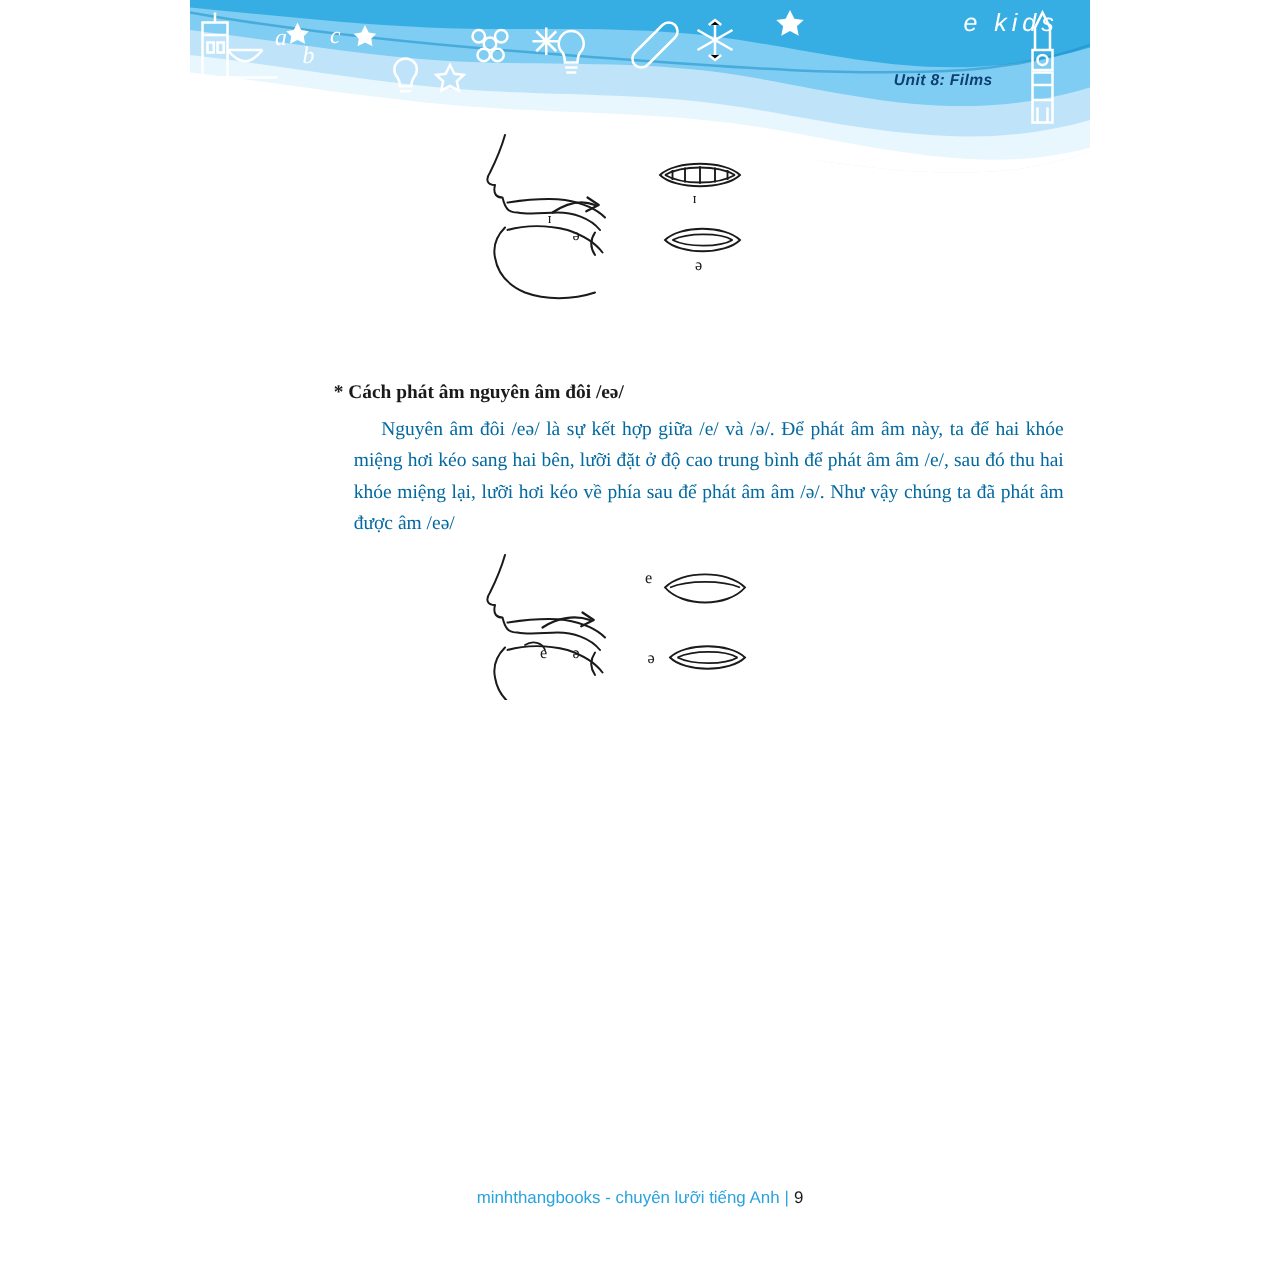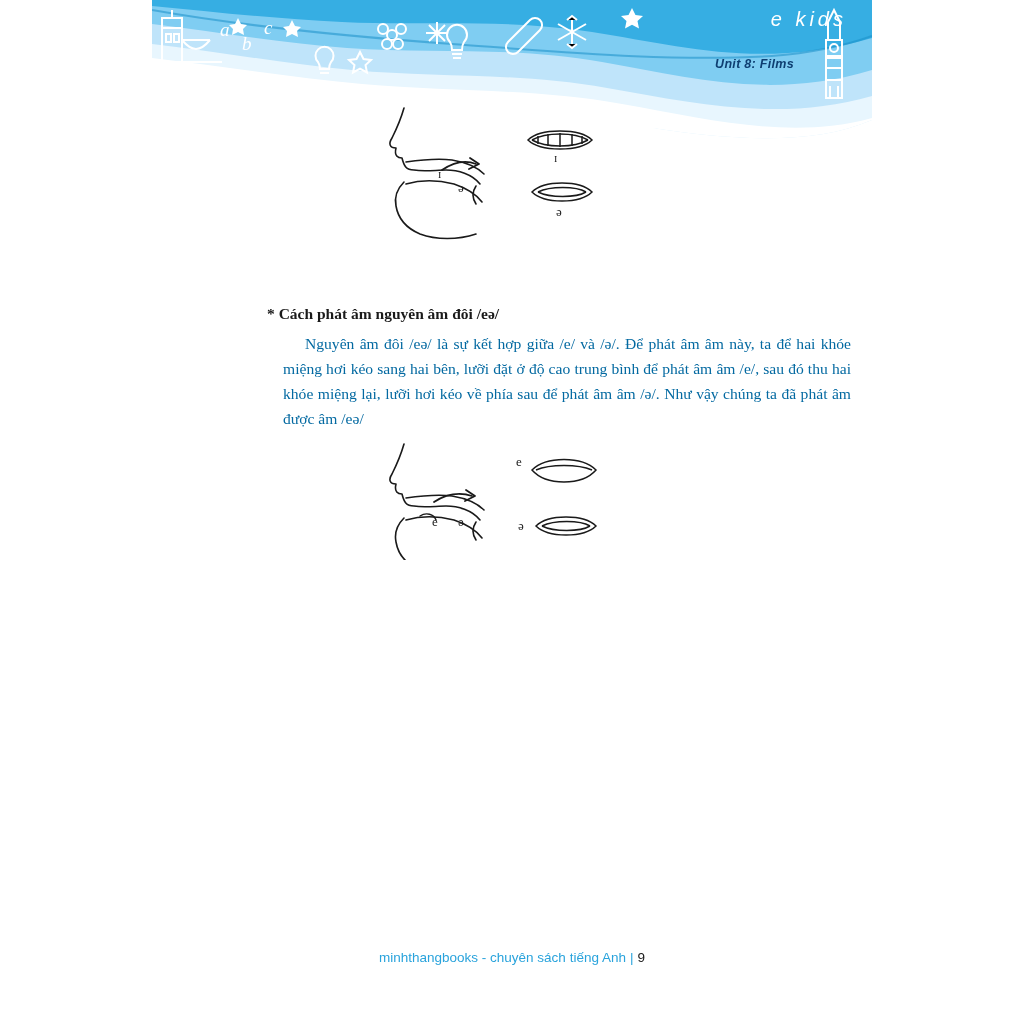--- a/index.html
+++ b/index.html
@@ -285,16 +285,16 @@
       <g fill="none" stroke="#1a1a1a" stroke-width="1.5">
         <path d="M156,86 C168,74 204,74 216,86 C204,98 168,98 156,86z"></path>
         <path d="M162,86 C174,80 200,80 210,86"></path>
         <path d="M162,86 C174,92 200,92 210,86"></path>
       </g>
       <text x="138" y="90" font-family="Liberation Serif, serif" font-size="13" fill="#1a1a1a">ə</text>
     </svg>
   </div>
 
   <div class="footer">
-    <span>minhthangbooks - chuyên sách tiếng Anh</span><span class="sep">|</span><span class="pagenum">9</span>
+    <span>minhthangbooks - chuyên lưỡi tiếng Anh</span><span class="sep">|</span><span class="pagenum">9</span>
   </div>
 
 </div>
 
 </body></html>

